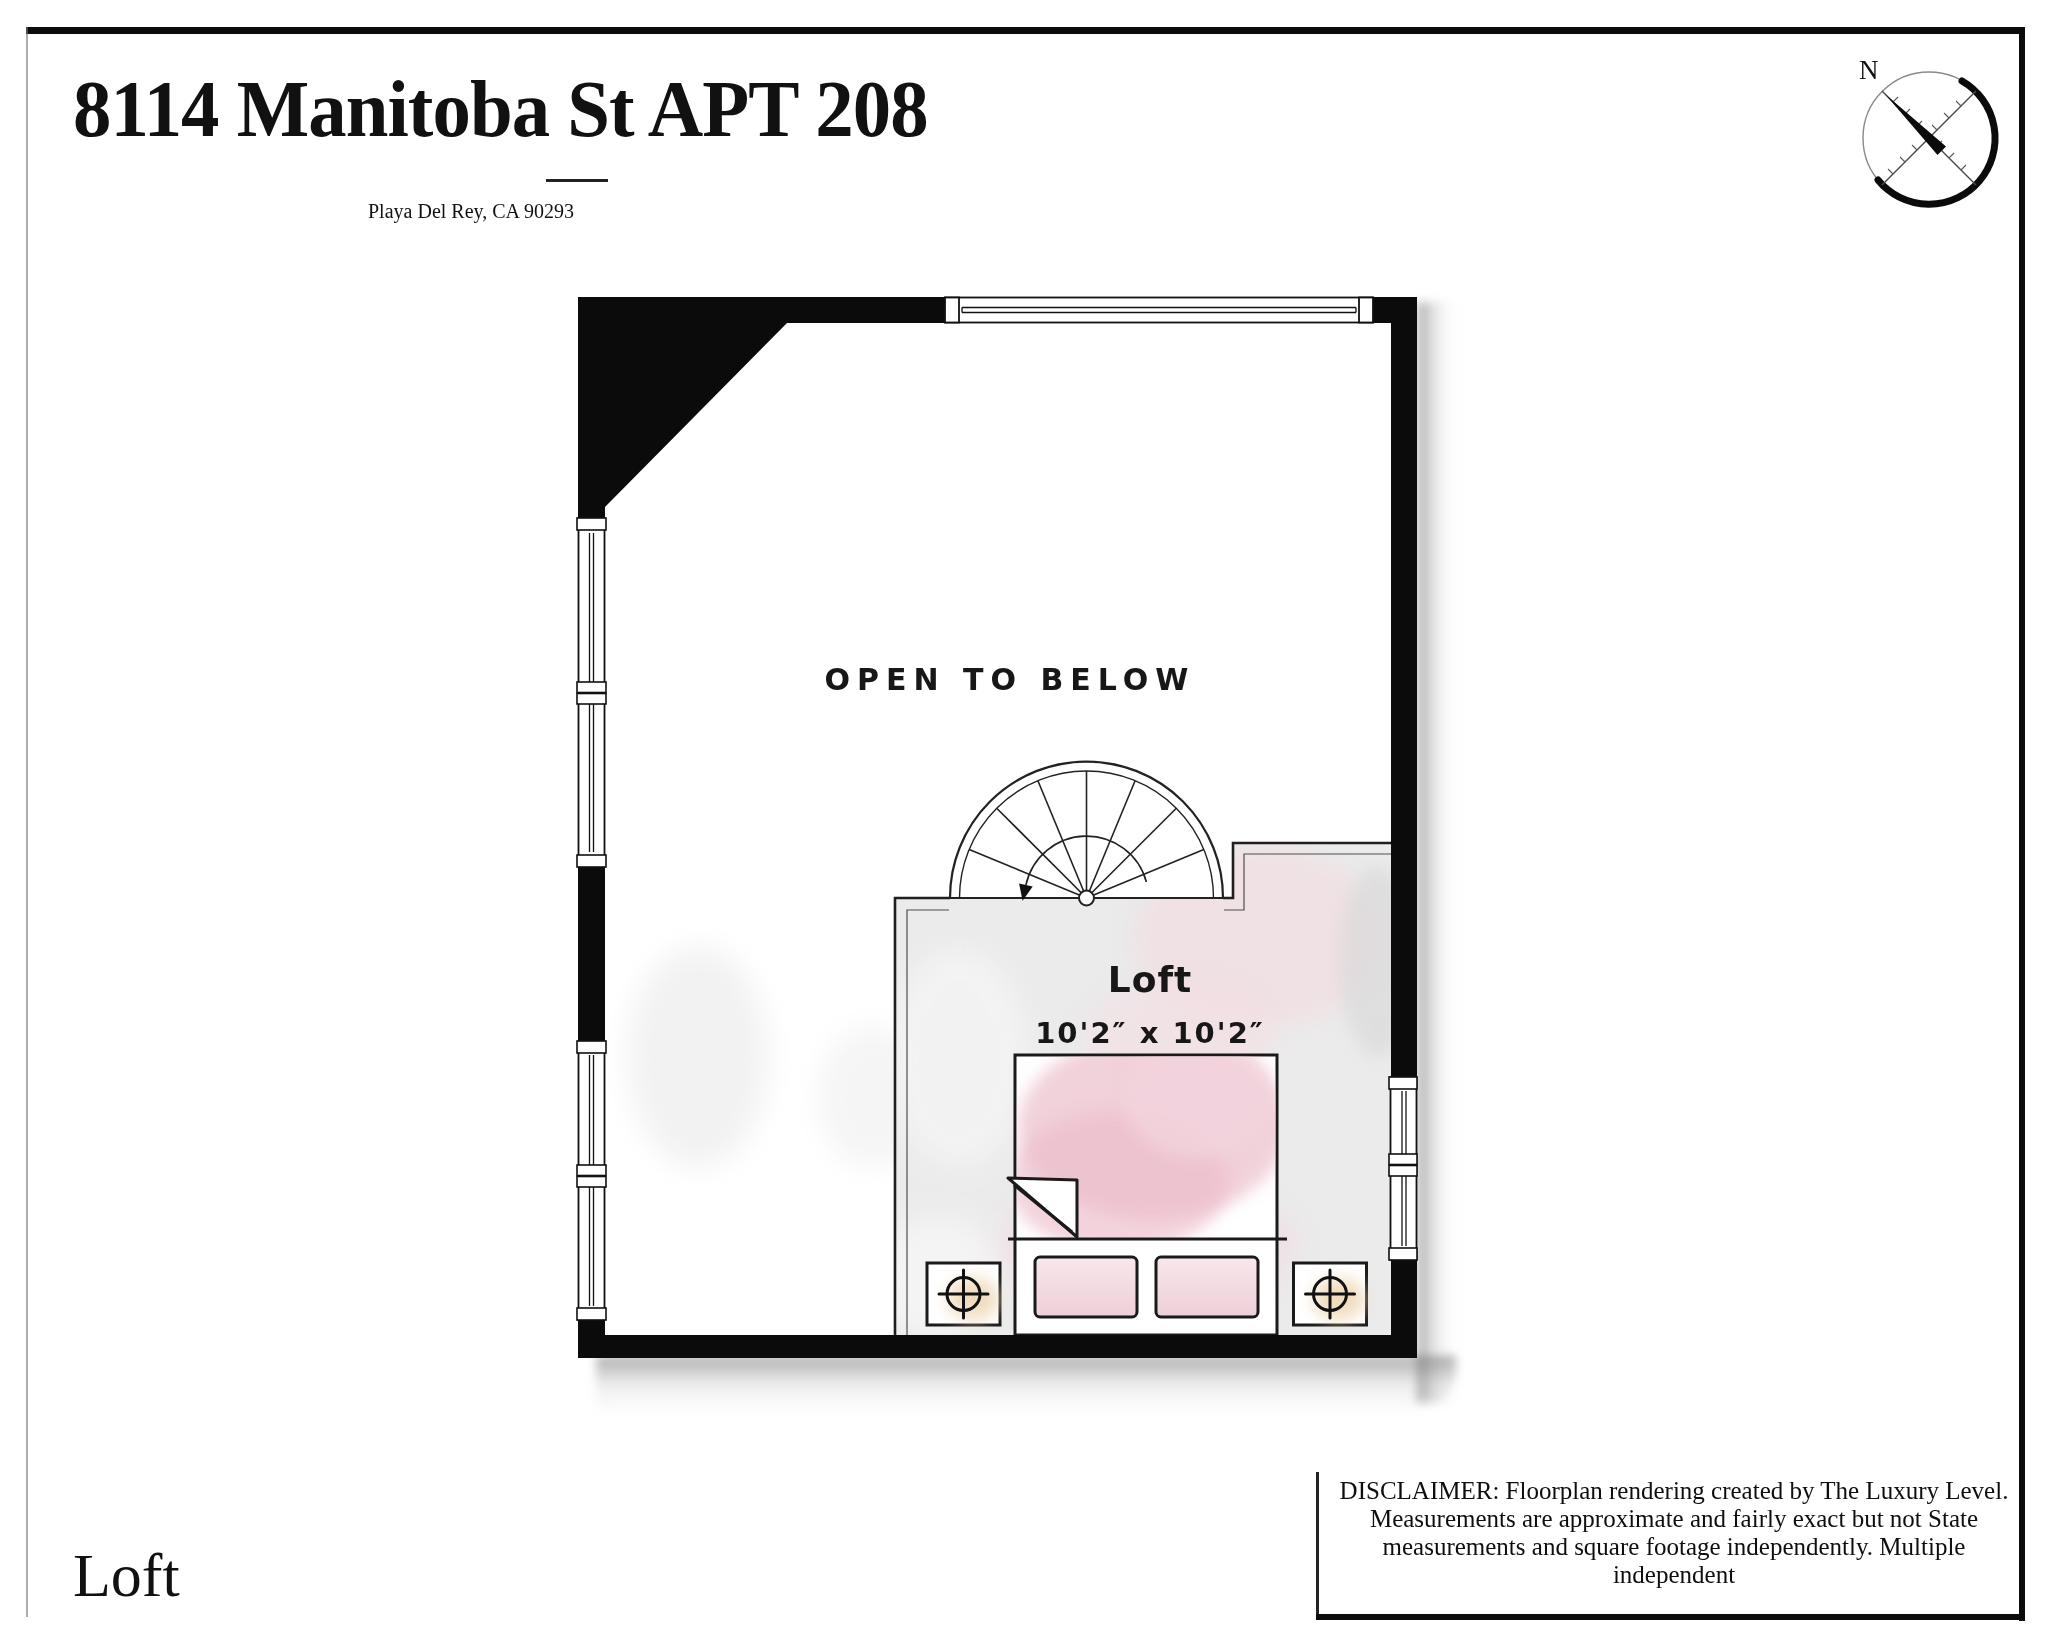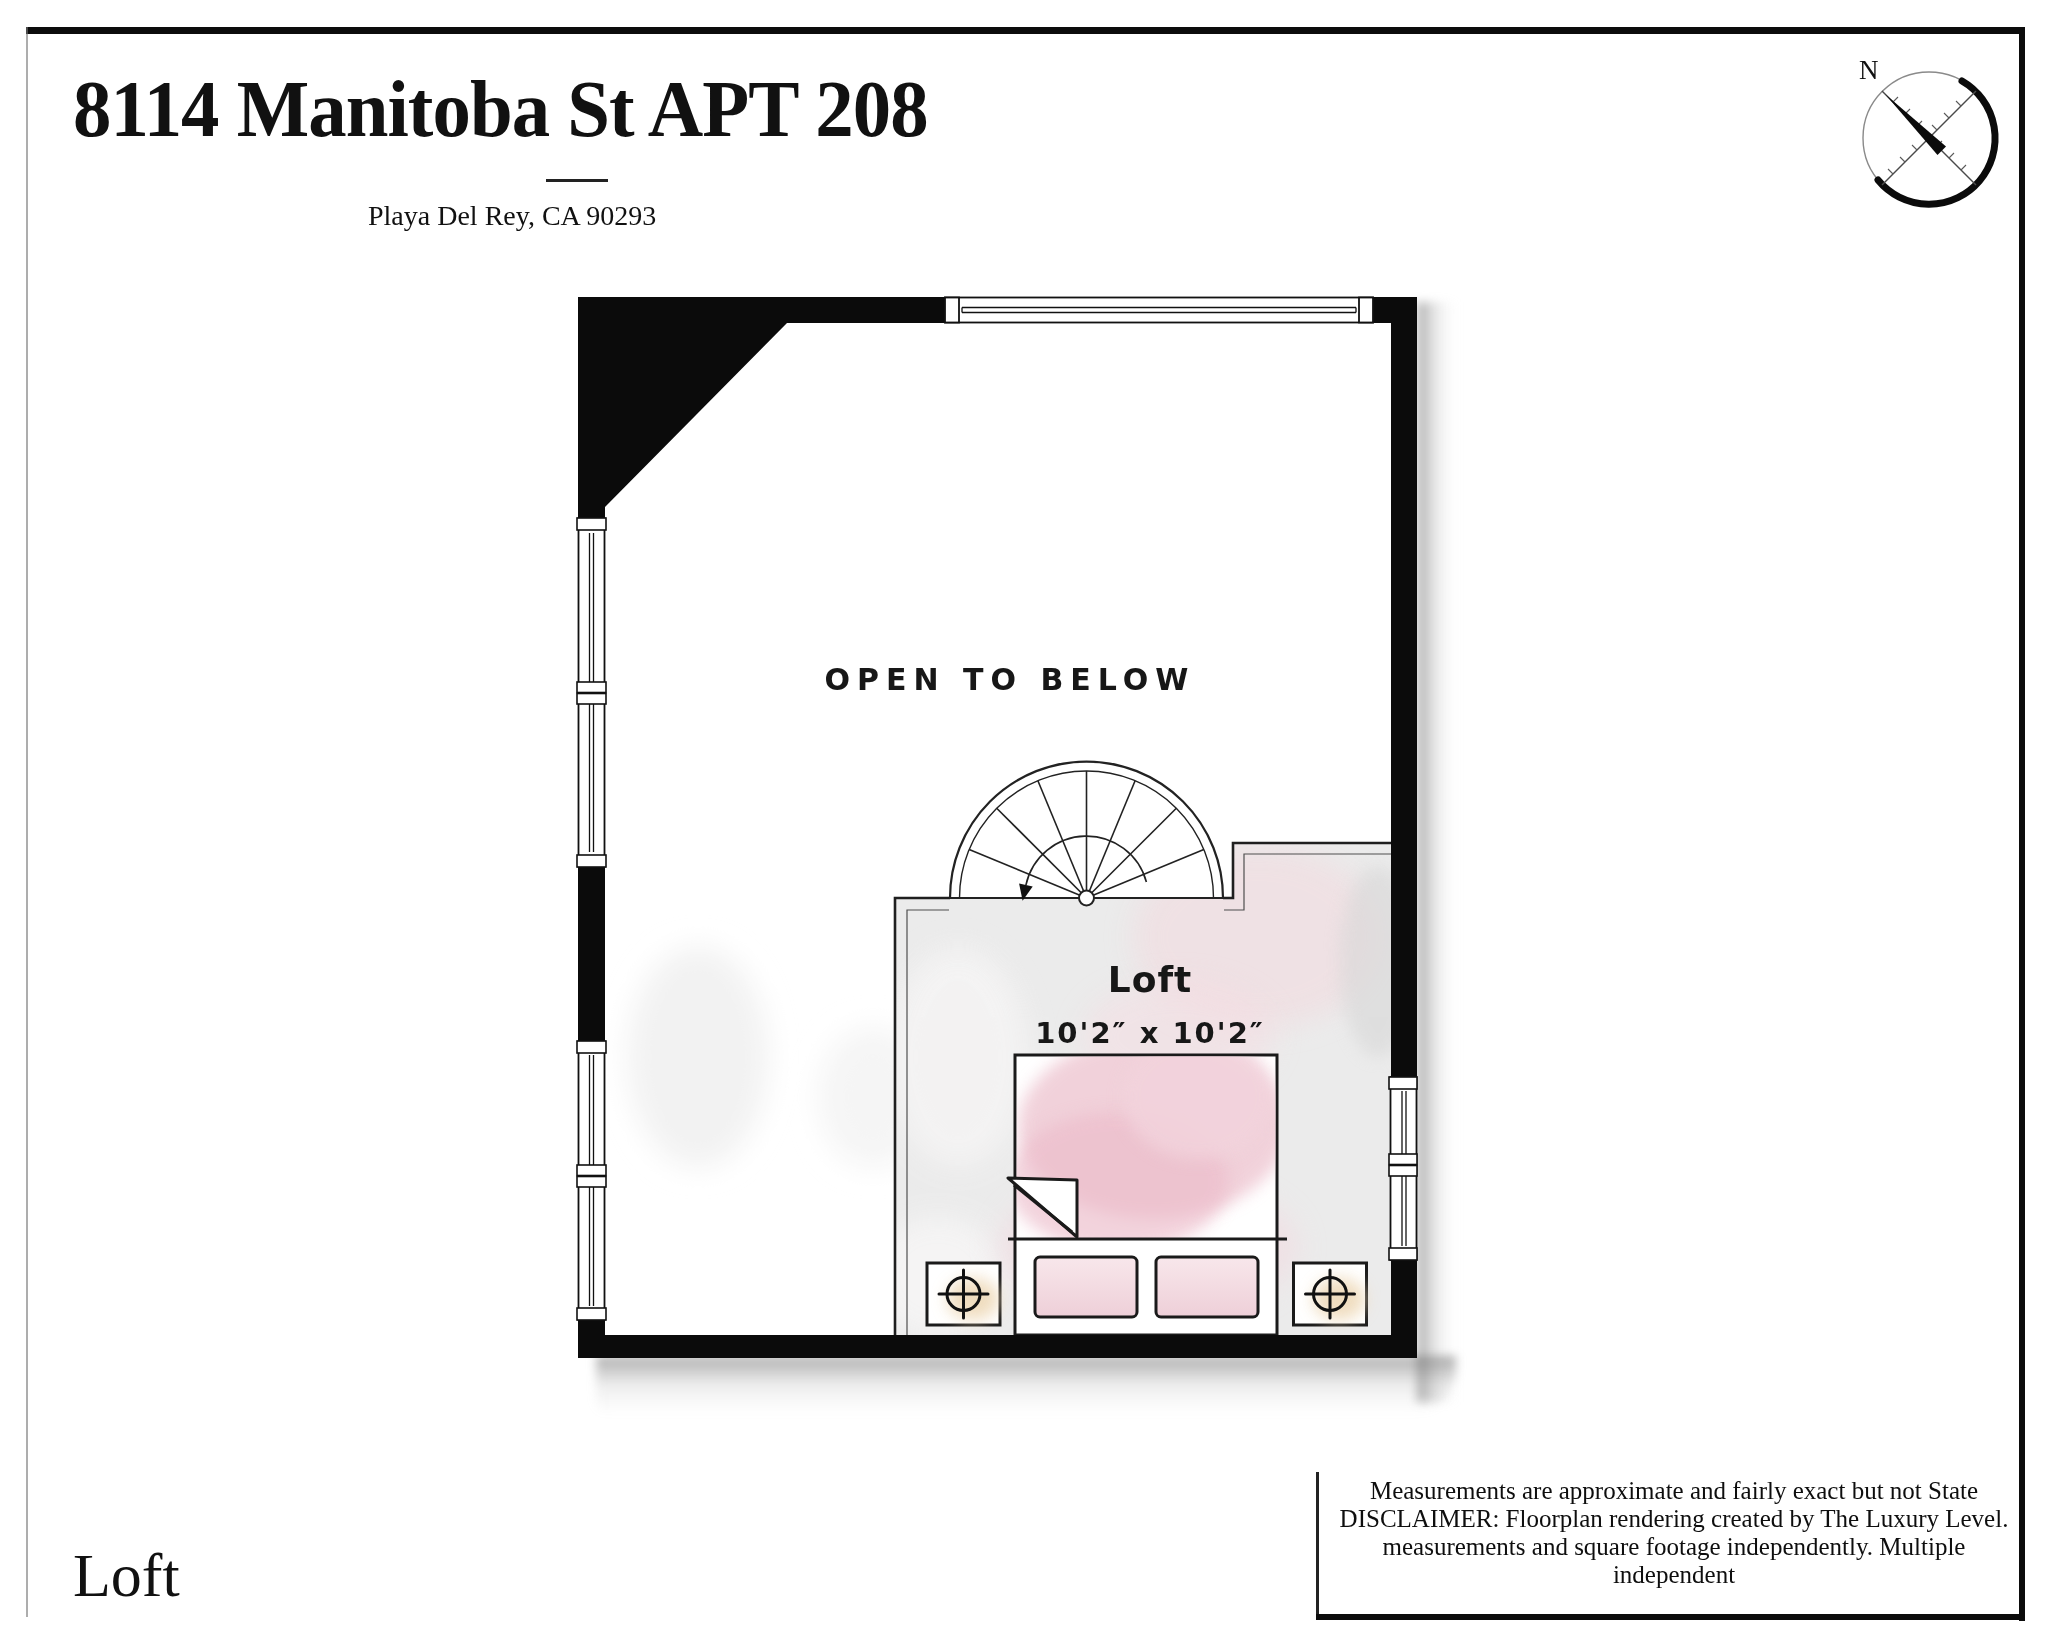--- a/index.html
+++ b/index.html
@@ -11,21 +11,21 @@
   
   .frame-top{left:26px;top:27px;width:1998px;height:7px;background:#0c0c0c;}
   .frame-right{left:2019px;top:27px;width:6px;height:1594px;background:#0c0c0c;}
   .frame-left{left:26px;top:27px;width:2px;height:1590px;background:#777;opacity:.6;}
   
   .title{
     left:73px;top:64px;font-size:80px;font-weight:bold;letter-spacing:-1px;
     transform:scaleX(.96);transform-origin:left top;white-space:nowrap;
   }
   .title-divider{left:546px;top:179px;width:62px;height:3px;background:#222;}
-  .subtitle{left:368px;top:200px;font-size:28px;white-space:nowrap;}
+  .subtitle{left:368px;top:200px;font-size:20px;white-space:nowrap;}
   
   .floor-label{left:73px;top:1540px;font-size:62px;white-space:nowrap;}
   
   .disc-left-line{left:1316px;top:1472px;width:3px;height:146px;background:#222;}
   .disc-bottom-line{left:1316px;top:1614px;width:708px;height:6px;background:#0c0c0c;}
   .disclaimer{
     left:1332px;top:1477px;width:684px;text-align:center;
     font-size:25px;line-height:28px;color:#0e0e0e;
   }
   
@@ -223,17 +223,17 @@
   <text class="hand" x="432" y="393" font-size="30" letter-spacing="7" text-anchor="middle">OPEN TO BELOW</text>
   <text class="hand" x="572" y="695" font-size="36" letter-spacing="1" text-anchor="middle">Loft</text>
   <text class="hand" x="572" y="746" font-size="29" letter-spacing="2" text-anchor="middle">10'2″ x 10'2″</text>
 </svg>
 
 <div class="abs floor-label">Loft</div>
 
 <div class="abs disc-left-line"></div>
 <div class="abs disc-bottom-line"></div>
 <div class="abs disclaimer">
+  <div>DISCLAIMER: Floorplan rendering created by The Luxury Level.</div>
   <div>Measurements are approximate and fairly exact but not State</div>
-  <div>DISCLAIMER: Floorplan rendering created by The Luxury Level.</div>
   <div>measurements and square footage independently. Multiple independent</div>
 
 </div>
 
 </body></html>

